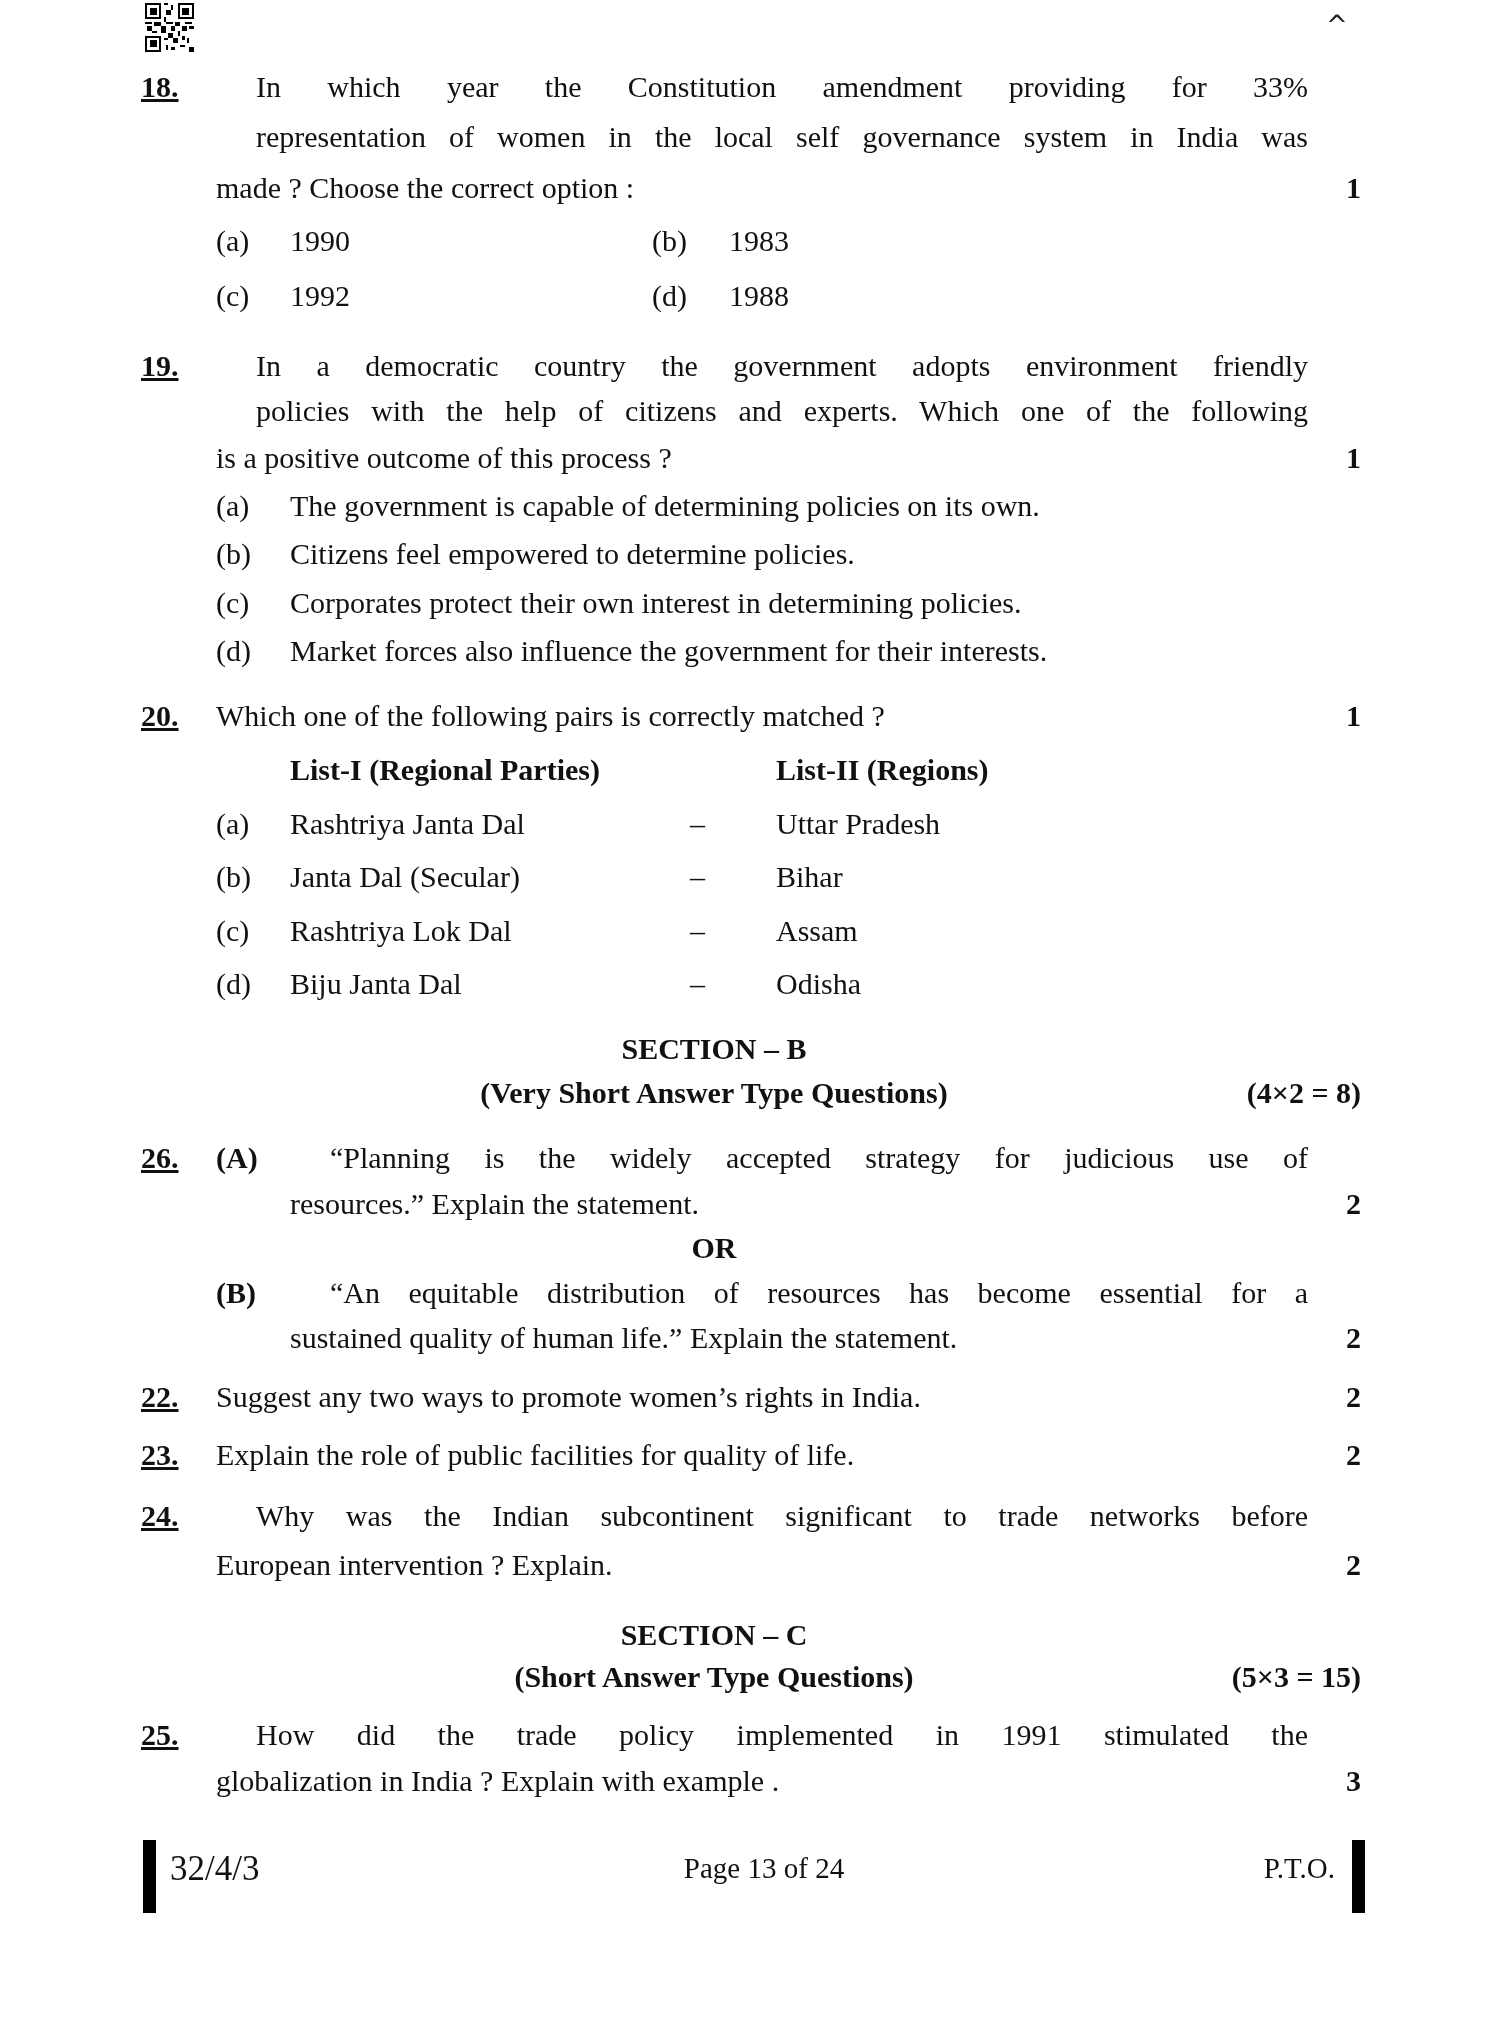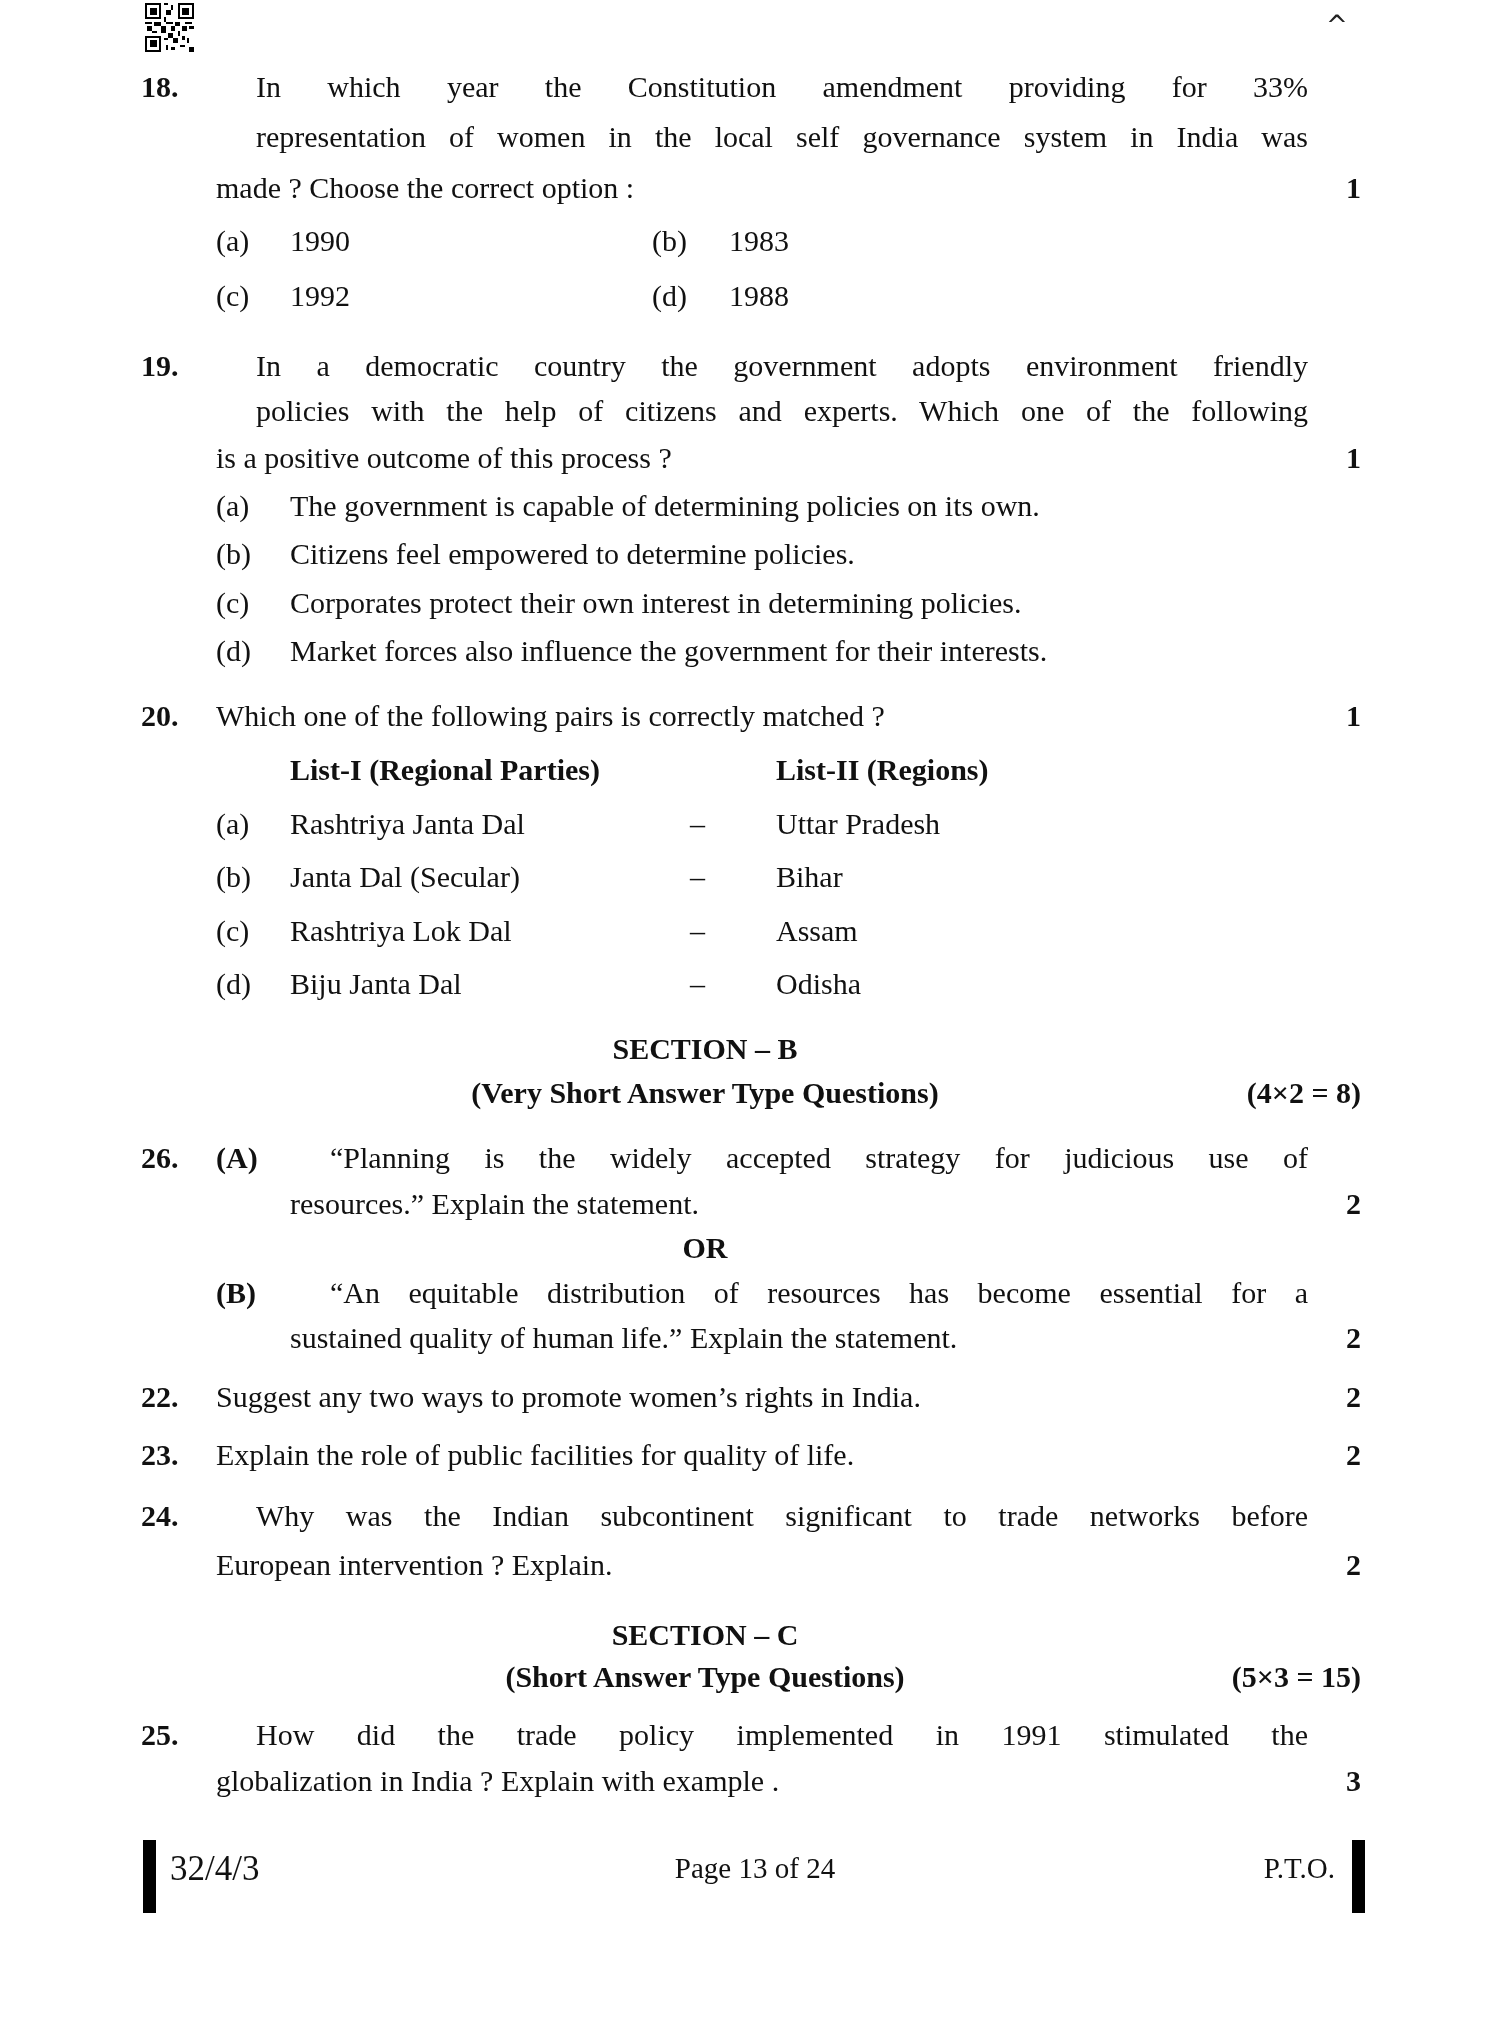--- a/index.html
+++ b/index.html
@@ -4,31 +4,31 @@
 <style>
   html, body { margin: 0; padding: 0; background: #ffffff; }
   body {
     width: 1505px; height: 2034px; position: relative; overflow: hidden;
     font-family: "Liberation Serif", "DejaVu Serif", serif;
     color: #111111;
   }
   .abs { position: absolute; white-space: nowrap; line-height: 1; }
   .t { font-size: 30px; transform: translateY(-50%); }
   .b { font-weight: bold; }
-  .qnum { left: 141px; font-weight: bold; }
+  .qnum { left: 141px; font-weight: bold; text-decoration: underline; }
   .qtext { left: 216px; }
   .just { width: 1052px; text-align: justify; text-align-last: justify; white-space: normal; margin-left: 40px; }
   .mark { right: 144px; font-weight: bold; text-align: right; }
   .optl { left: 216px; }
   .optt { left: 290px; text-align: right; }
   .optl2 { left: 652px; }
   .optt2 { left: 729px; }
   .dash { left: 690px; }
   .list2 { left: 776px; }
-  .center { left: 0; width: 1410px; text-align: center; }
+  .center { left: 0; width: 1410px; text-align: center; padding-left: 9px; }
   .qr {
     position: absolute; left: 144px; top: 3px; width: 51px; height: 49px;
   }
   .caret { position: absolute; left: 1326px; top: 10px; font-size: 26px; font-family: "DejaVu Sans", sans-serif; color: #222; }
   .bar { position: absolute; width: 13px; background: #000; }
 </style>
 </head>
 <body>
 
 <svg class="qr" viewBox="0 0 21 21" shape-rendering="crispEdges">

